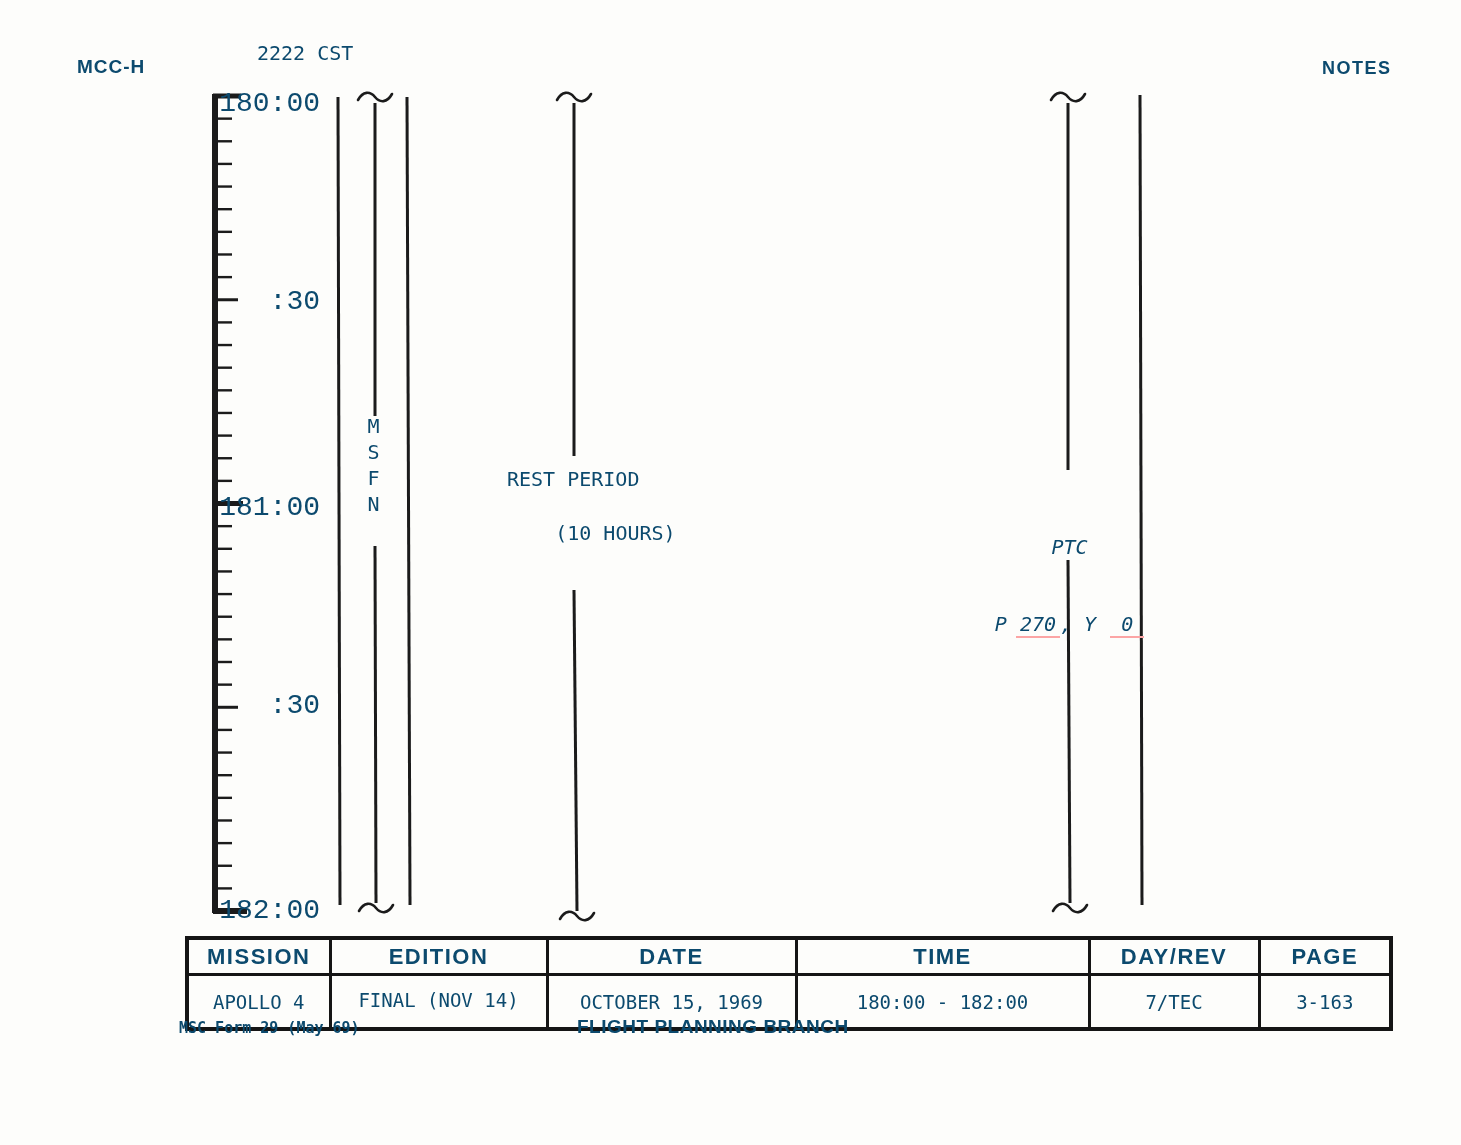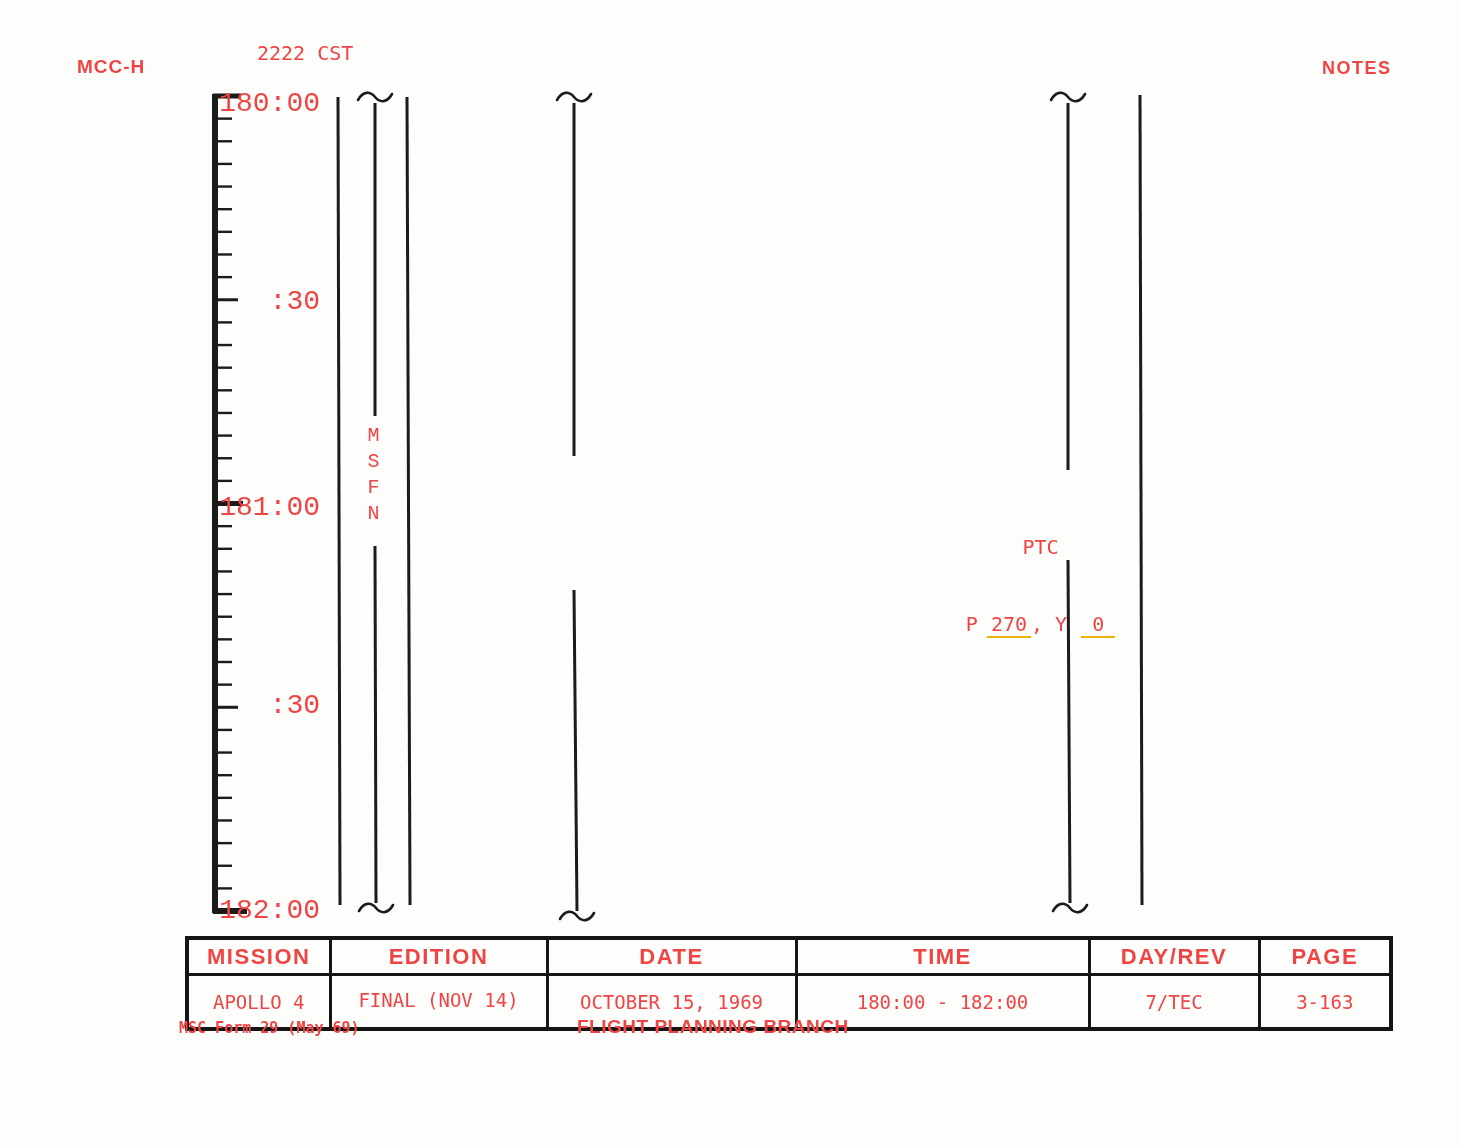--- a/index.html
+++ b/index.html
@@ -1,42 +1,42 @@
 <!DOCTYPE html>
 <html><head>
 <meta charset="utf-8">
 <style>
   html,body{margin:0;padding:0;background:#d8d8d8;}
   .page{
     position:relative;width:1461px;height:1145px;background:#fdfdfb;
-    font-family:"DejaVu Sans Mono",monospace;color:#ef4444;overflow:hidden;
+    font-family:"DejaVu Sans Mono",monospace;color:#0c4a6e;overflow:hidden;
   }
   .abs{position:absolute;white-space:pre;}
   .heading{font-family:"Liberation Sans",sans-serif;font-weight:bold;}
   #gfx{position:absolute;left:0;top:0;z-index:0;}
   .z{z-index:1;}
 
   #mcch{left:77px;top:56px;font-size:19px;letter-spacing:1px;}
   #cst{left:257px;top:41px;font-size:20px;}
   #title{left:558px;top:38px;font-size:44px;letter-spacing:2px;}
   #notes{left:1322px;top:58px;font-size:18px;letter-spacing:1.5px;}
 
   .ticklabel{left:200px;width:120px;text-align:right;font-size:28px;font-family:Liberation Mono, monospace;}
   #tl0{top:88px;}
   #tl1{top:286px;}
   #tl2{top:492px;}
   #tl3{top:690px;}
   #tl4{top:895px;}
 
-  #msfn{left:366px;top:423px;width:15px;font-size:20px;line-height:26px;
-        word-break:break-all;white-space:normal;text-align:center;font-family:Liberation Mono, monospace;}
+  #msfn{left:366px;top:413px;width:15px;font-size:20px;line-height:26px;
+        word-break:break-all;white-space:normal;text-align:center;}
   #rest{left:507px;top:466px;font-size:20px;line-height:27px;}
-  #ptc{left:938px;top:485px;width:205px;text-align:center;font-size:20px;line-height:25px;}
+  #ptc{left:967px;top:485px;width:205px;text-align:center;font-size:20px;line-height:25px;font-style:italic;}
   #ptc .pline{margin-top:2px;}
-  .blank{border-bottom:2px solid #eab308;display:inline-block;line-height:23px;}
+  .blank{border-bottom:2px solid #fca5a5;display:inline-block;line-height:23px;}
   .pitch{margin-left:9px;padding:0 4px;}
   .yaw{margin-left:14px;padding:0 11px;}
 
   #ftable{position:absolute;left:171px;top:936px;width:1204px;z-index:1;
           border-collapse:collapse;table-layout:fixed;background:#fdfdfb;margin-left:14px;}
   #ftable th,#ftable td{border:3px solid #151515;text-align:center;padding:0;}
   #ftable{border:4px solid #151515;}
   #ftable th{font-family:"Liberation Sans",sans-serif;font-weight:bold;
              font-size:22px;letter-spacing:1.5px;height:33px;}
   #ftable td{font-size:19px;height:38px;}
@@ -111,20 +111,22 @@
   <div class="abs heading z" id="notes">NOTES</div>
 
   <div class="abs ticklabel z" id="tl0">180:00</div>
   <div class="abs ticklabel z" id="tl1">:30</div>
   <div class="abs ticklabel z" id="tl2">181:00</div>
   <div class="abs ticklabel z" id="tl3">:30</div>
   <div class="abs ticklabel z" id="tl4">182:00</div>
 
   <div class="abs z" id="msfn">MSFN</div>
 
+  <div class="abs z" id="rest"><span>REST PERIOD</span><br>
+    <span>(10 HOURS)</span></div>
 
   <div class="abs z" id="ptc">
     <div>PTC</div>
     <div class="pline"><span>P</span><span class="blank pitch">270</span><span>, Y</span><span class="blank yaw">0</span></div>
   </div>
 
   <table id="ftable">
     <colgroup>
       <col style="width:143px">
         <col style="width:217px">

